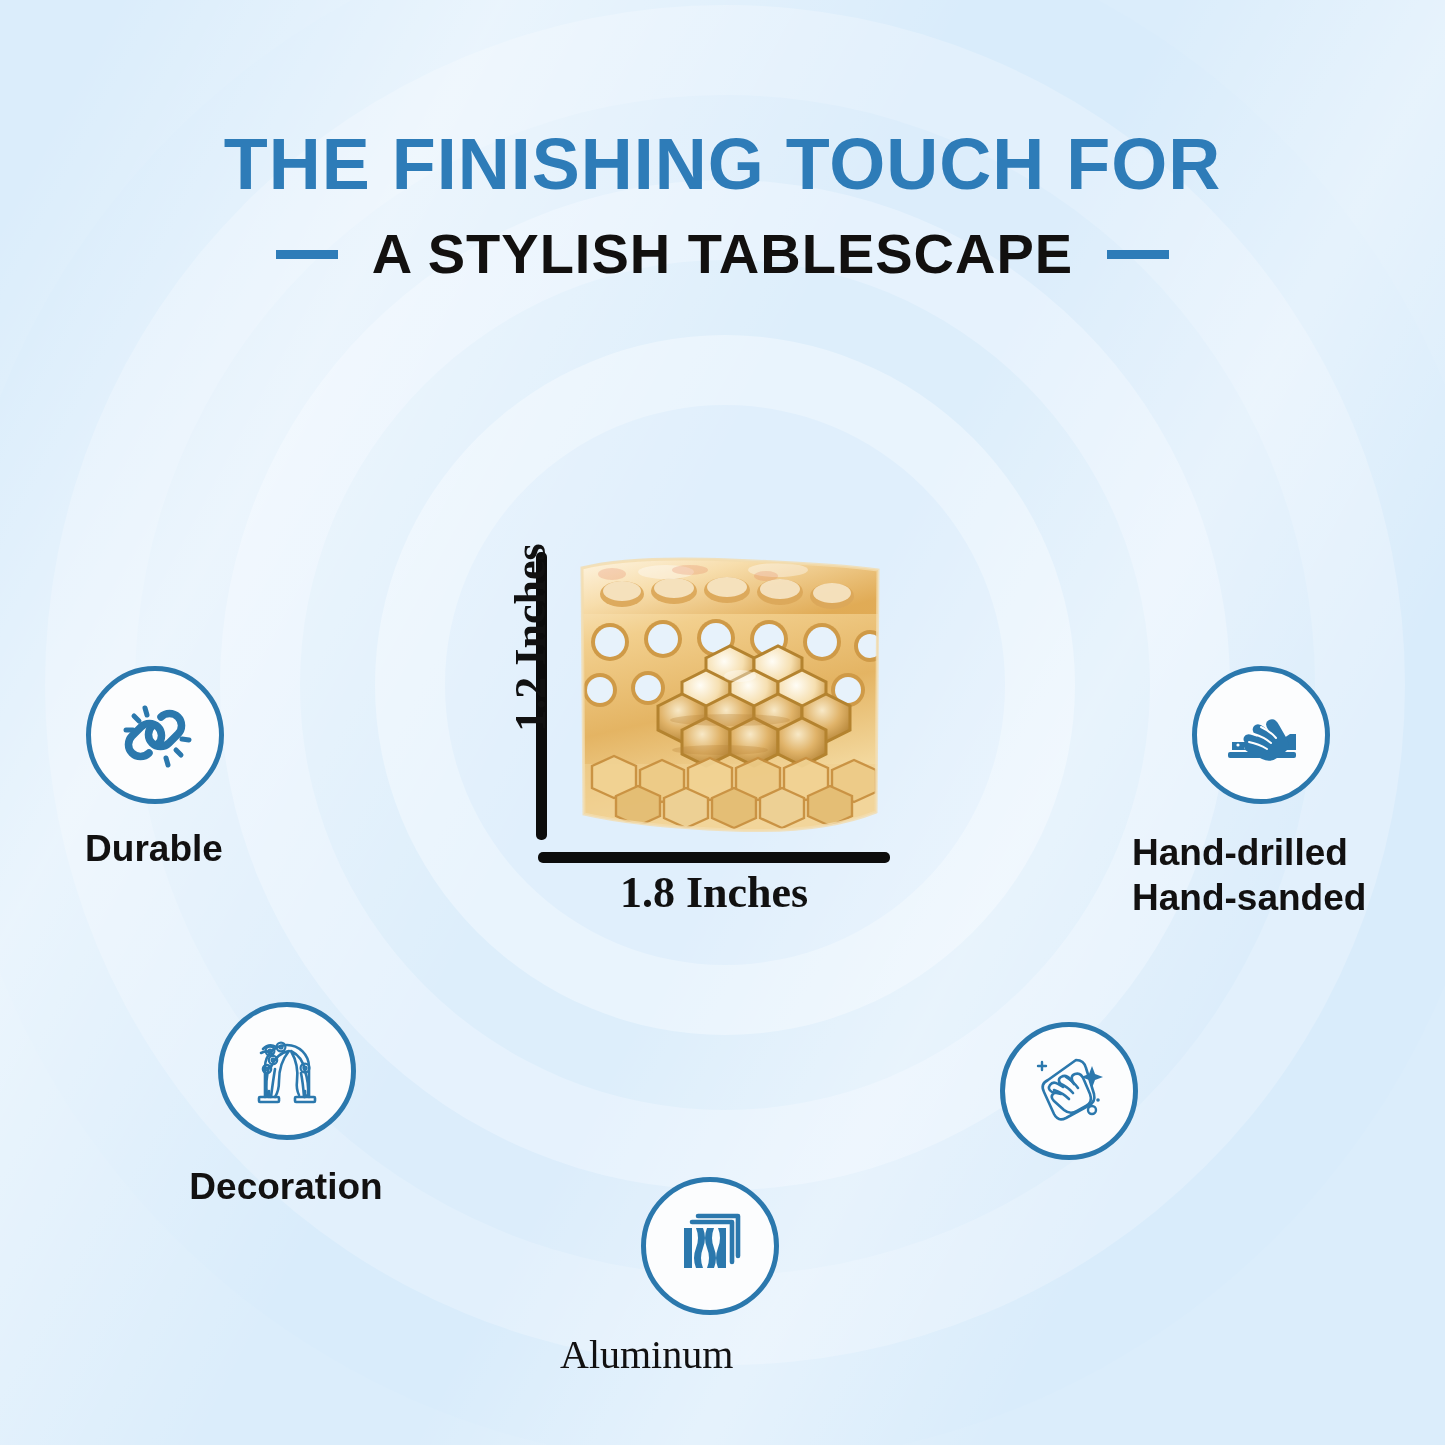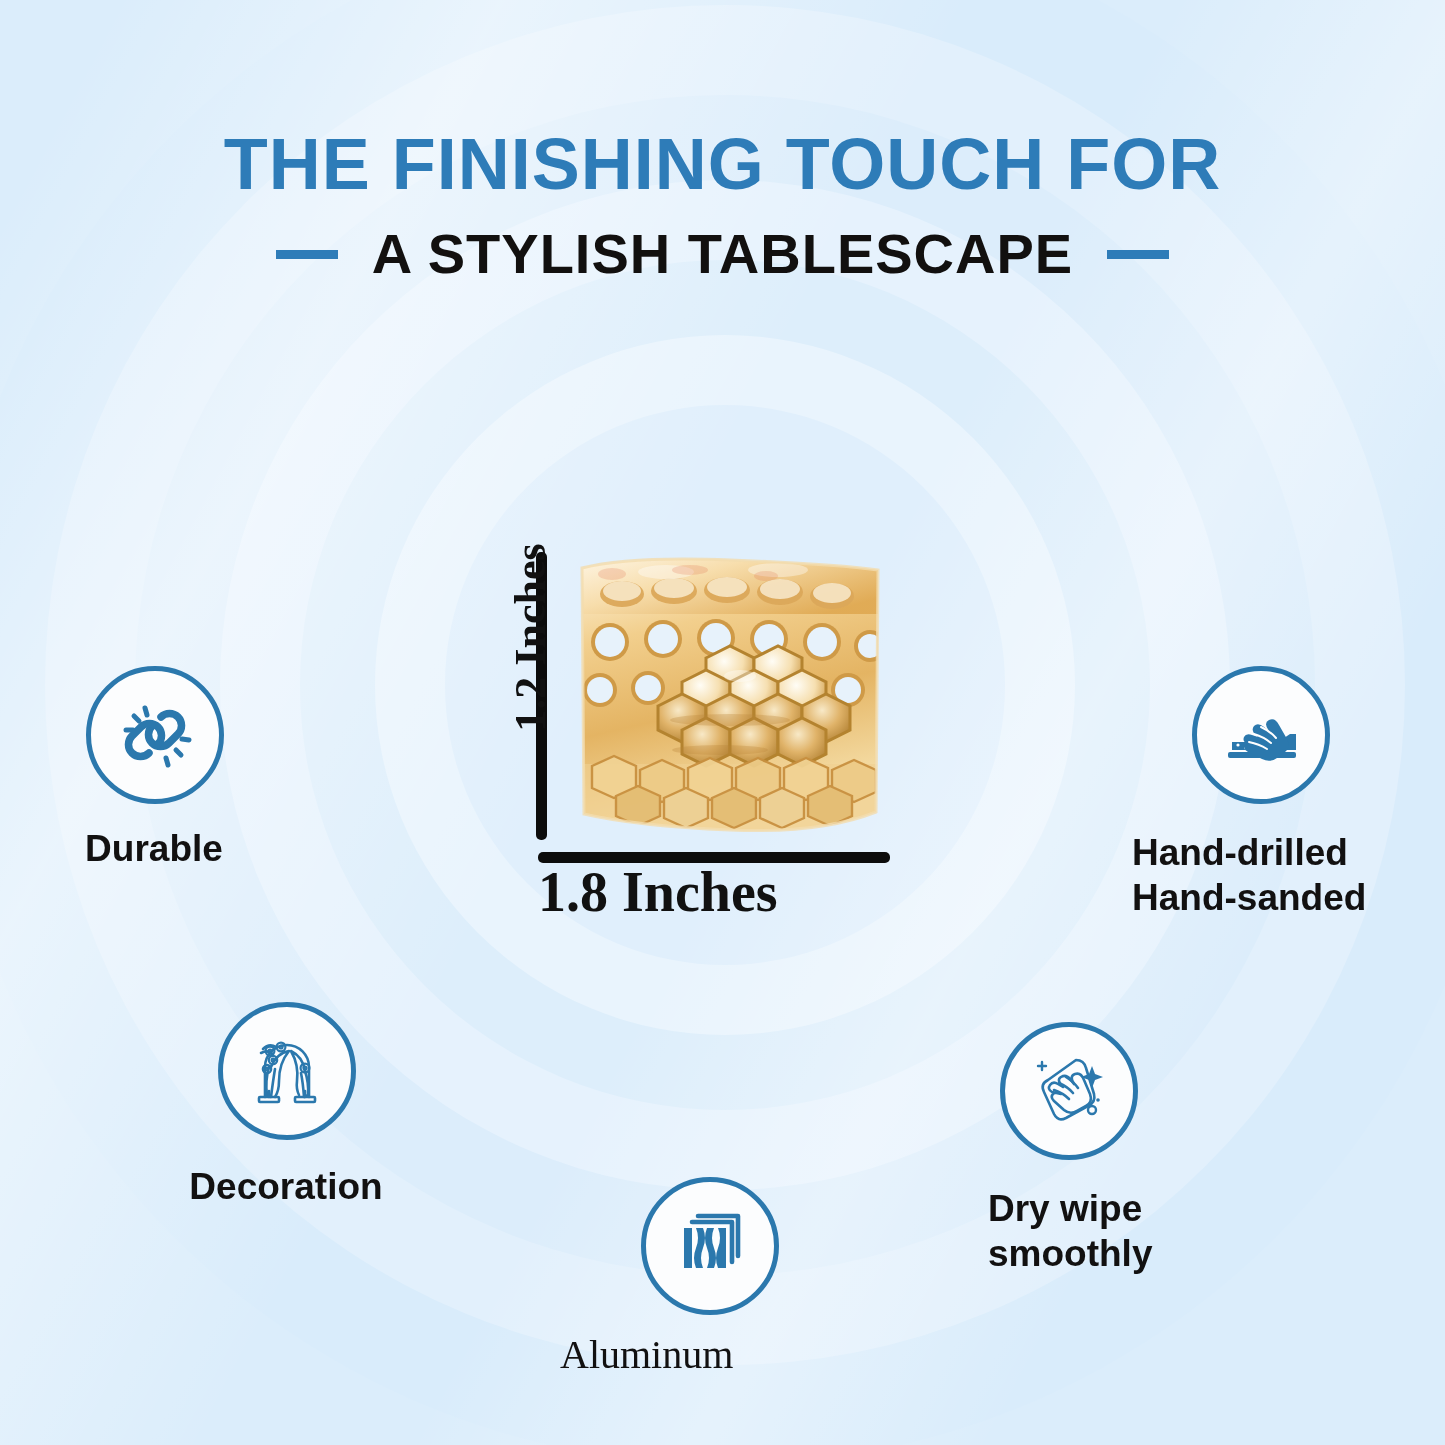--- a/index.html
+++ b/index.html
@@ -157,25 +157,25 @@
   }
   .hbar {
     position: absolute;
     left: 48px; top: 312px;
     width: 352px; height: 11px;
     background: #0c0c0c;
     border-radius: 5px;
   }
   .hlabel {
     position: absolute;
-    left: 48px; top: 320px;
+    left: 48px; top: 327px;
     width: 352px;
-    text-align: left;
+    text-align: center;
     font-family: "Liberation Serif", serif;
-    font-size: 56px;
+    font-size: 44px;
     font-weight: 700;
     color: #111111;
     white-space: nowrap;
   }
   .photo {
     position: absolute;
     left: 80px; top: 10px;
     width: 320px; height: 296px;
   }
   .photo svg { display: block; width: 100%; height: 100%; }
@@ -480,17 +480,15 @@
           <g stroke="#2b78ad" stroke-width="2.4" stroke-linecap="round">
             <line x1="16" y1="14" x2="16" y2="22"></line>
             <line x1="12" y1="18" x2="20" y2="18"></line>
           </g>
 
           <circle cx="66" cy="62" r="4" fill="none" stroke="#2b78ad" stroke-width="2.4"></circle>
           <circle cx="72" cy="52" r="1.8" fill="#2b78ad"></circle>
         </svg>
       </span>
     </div>
-    <div class="flabel">Dry wipe
-smoothly</div>
   </div>
 
 </div>
 
 </body></html>

